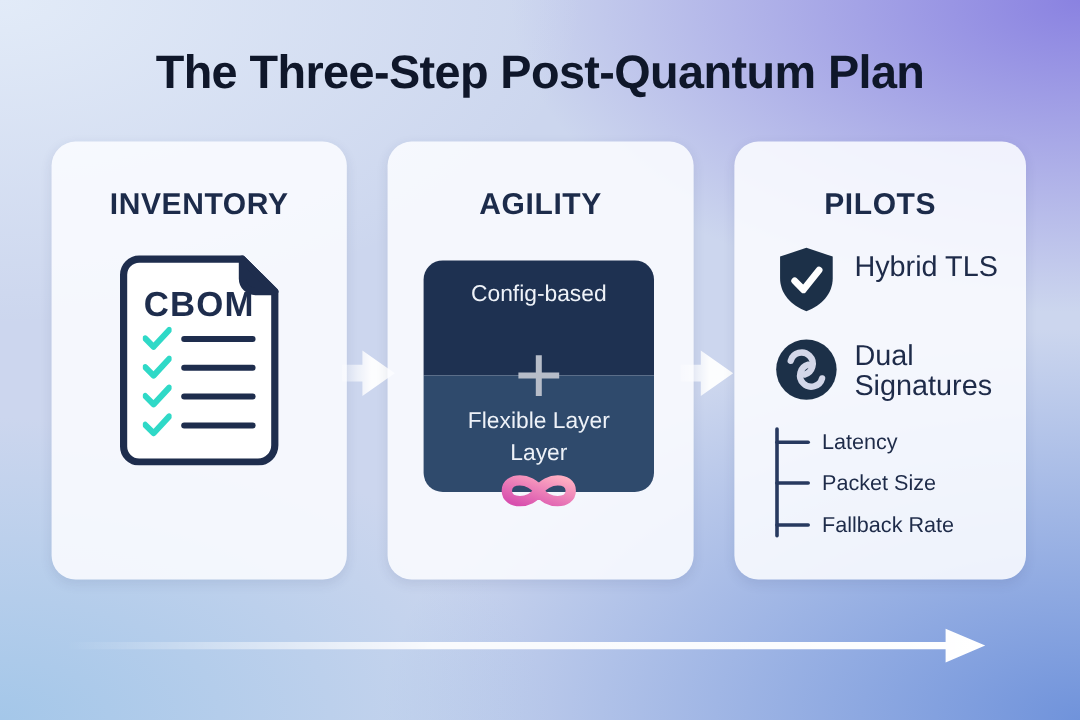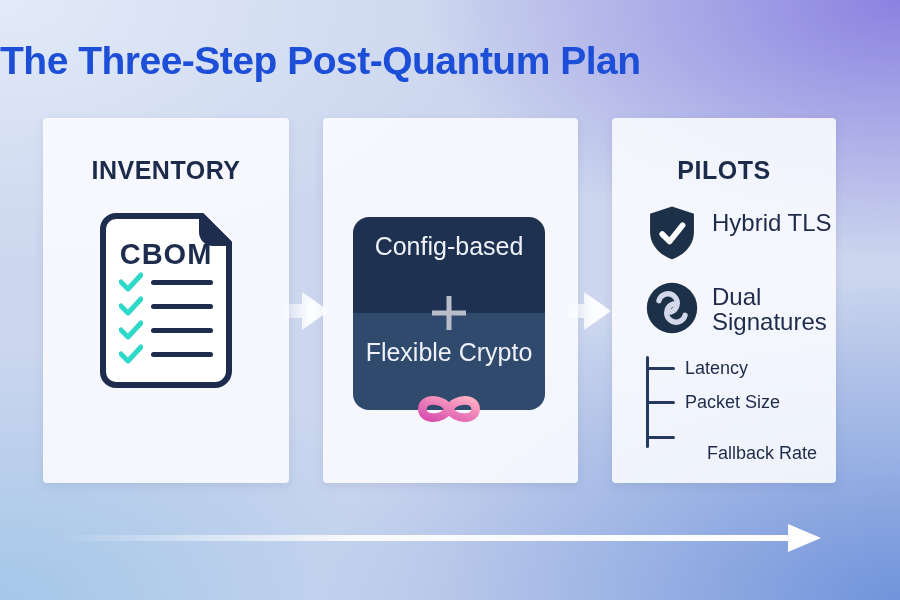--- a/index.html
+++ b/index.html
@@ -7,68 +7,68 @@
     width:900px;height:600px;position:relative;overflow:hidden;
     font-family:"Liberation Sans",sans-serif;
     background:
       radial-gradient(90% 75% at 0% 0%, #e2ebf8 0%, rgba(226,235,248,0) 60%),
       radial-gradient(85% 70% at 100% 0%, #8a82e1 0%, rgba(138,130,225,0) 62%),
       radial-gradient(85% 70% at 0% 100%, #a4c7e9 0%, rgba(164,199,233,0) 60%),
       radial-gradient(95% 80% at 100% 100%, #7093db 0%, rgba(112,147,219,0) 68%),
       #ccd6ee;
   }
   .page-title{
-    position:absolute;top:39px;left:0;right:0;text-align:left;
-    font-size:39px;font-weight:700;color:#1d4ed8;letter-spacing:-0.5px;
+    position:absolute;top:39px;left:0;right:0;text-align:center;
+    font-size:39px;font-weight:700;color:#0f172a;letter-spacing:-0.5px;
   }
   .card{
     position:absolute;top:118px;height:365px;
-    background:rgba(251,252,255,0.88);border-radius:4px;
+    background:rgba(251,252,255,0.88);border-radius:20px;
     box-shadow:0 3px 10px rgba(40,50,100,0.10);
   }
   #card-inventory{left:43px;width:246px;}
   #card-agility{left:323px;width:255px;}
-  #card-pilots{left:612px;width:224px;}
+  #card-pilots{left:612px;width:243px;}
   .card-heading{
     position:absolute;top:38px;left:0;right:0;text-align:center;
     font-size:25px;font-weight:800;letter-spacing:.5px;color:#1c2b4a;
   }
   
   #doc{position:absolute;left:56px;top:94px;width:134px;height:176px;}
   #doc .doc-shape{position:absolute;left:0;top:0;}
   .doc-label{
     position:absolute;top:26px;left:0;right:0;text-align:center;
     font-size:29px;font-weight:800;letter-spacing:1px;color:#1e2d4d;
   }
   .doc-rows{position:absolute;top:60px;left:20px;display:flex;flex-direction:column;gap:4px;}
   .doc-row{display:flex;align-items:center;gap:8px;height:20px;}
   .doc-line{width:62px;height:5px;background:#1e2d4d;border-radius:3px;}
   
   .agility-box{position:absolute;left:30px;top:99px;width:192px;height:193px;border-radius:16px;}
   .agility-top{position:absolute;top:0;left:0;right:0;height:96px;background:#1e3151;border-radius:16px 16px 0 0;}
   .agility-bottom{position:absolute;bottom:0;left:0;right:0;height:97px;background:#2f4a6c;border-radius:0 0 16px 16px;}
   .sel-text,.layer-text{
     position:absolute;left:0;right:0;text-align:center;z-index:2;
-    color:#eef2f8;font-size:25px;line-height:26px;font-weight:500;
+    color:#eef2f8;font-size:19px;line-height:26px;font-weight:500;
   }
   .sel-text{top:16px;}
   .layer-text{top:122px;}
   .plus-icon{position:absolute;top:74px;left:50%;transform:translateX(-50%);z-index:3;}
   .infinity-icon{position:absolute;bottom:-18px;left:50%;transform:translateX(-50%);z-index:4;}
   
   .shield-icon{position:absolute;left:34px;top:86px;}
   .sync-icon{position:absolute;left:34px;top:164px;}
   .p-label{position:absolute;left:100px;font-size:24px;line-height:25px;color:#1e2b49;}
   #hybrid-label{top:93px;line-height:24px;}
   #dual-label{top:166px;}
   .bracket-v{position:absolute;left:34px;top:238px;width:3px;height:92px;background:#27395f;border-radius:2px;}
   .bracket-tick{position:absolute;left:34px;width:29px;height:3px;background:#27395f;border-radius:2px;}
   #tick-1{top:249px;} #tick-2{top:283px;} #tick-3{top:318px;}
   .metric{position:absolute;left:73px;font-size:18px;line-height:22px;color:#1e2b49;}
-  #metric-1{top:239px;} #metric-2{top:273px;} #metric-3{top:324px;margin-left:22px;}
+  #metric-1{top:239px;} #metric-2{top:273px;} #metric-3{top:308px;}
   
   .gap-arrow{position:absolute;width:46px;height:50px;}
   #gap-arrow-1{left:285px;top:286px;}
   #gap-arrow-2{left:567px;top:286px;}
   #flow-arrow{position:absolute;left:55px;top:521px;width:770px;height:34px;}
 </style>
 </head>
 <body>
 
 <div class="page-title">The Three-Step Post-Quantum Plan</div>
@@ -114,31 +114,33 @@
   <defs>
     <linearGradient id="wg1" x1="0" y1="0" x2="1" y2="0">
       <stop offset="0" stop-color="#ffffff" stop-opacity="0.25"></stop>
       <stop offset="0.55" stop-color="#ffffff" stop-opacity="0.95"></stop>
     </linearGradient>
   </defs>
   <path d="M0 18 H17 V6 L44 25 L17 44 V32 H0 Z" fill="url(#wg1)"></path>
 </svg>
 
 <div class="card" id="card-agility">
+  <div class="card-heading">AGILITY</div>
   <div class="agility-box">
     <div class="agility-top"></div>
     <div class="agility-bottom"></div>
     <div class="sel-text">
       <div>Config-based</div>
     </div>
     <svg class="plus-icon" width="44" height="44" viewBox="0 0 44 44">
       <path d="M22 5 V39 M5 22 H39" stroke="#b7bdc9" stroke-width="5" fill="none"></path>
     </svg>
     <div class="layer-text">
-      <div>Flexible Crypto</div>
+      <div>Flexible Layer</div>
+      <div>Layer</div>
     </div>
     <svg class="infinity-icon" width="72" height="38" viewBox="0 0 100 52">
       <defs>
         <linearGradient id="pinkgrad" x1="0" y1="1" x2="1" y2="0">
           <stop offset="0" stop-color="#d84fae"></stop>
           <stop offset="1" stop-color="#ffaec2"></stop>
         </linearGradient>
       </defs>
       <path d="M50 26 C41 10 13 10 13 26 C13 42 41 42 50 26 C59 10 87 10 87 26 C87 42 59 42 50 26" fill="none" stroke="url(#pinkgrad)" stroke-width="12" stroke-linecap="round"></path>
     </svg>

